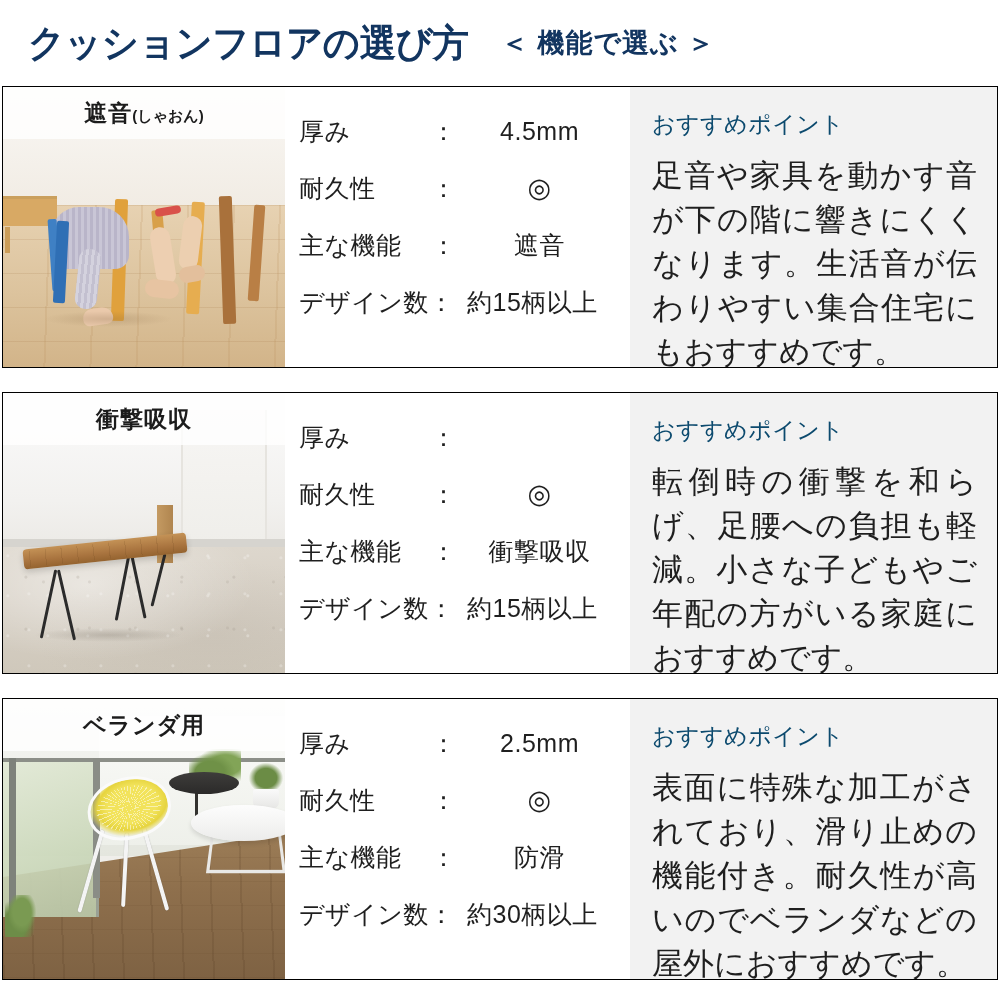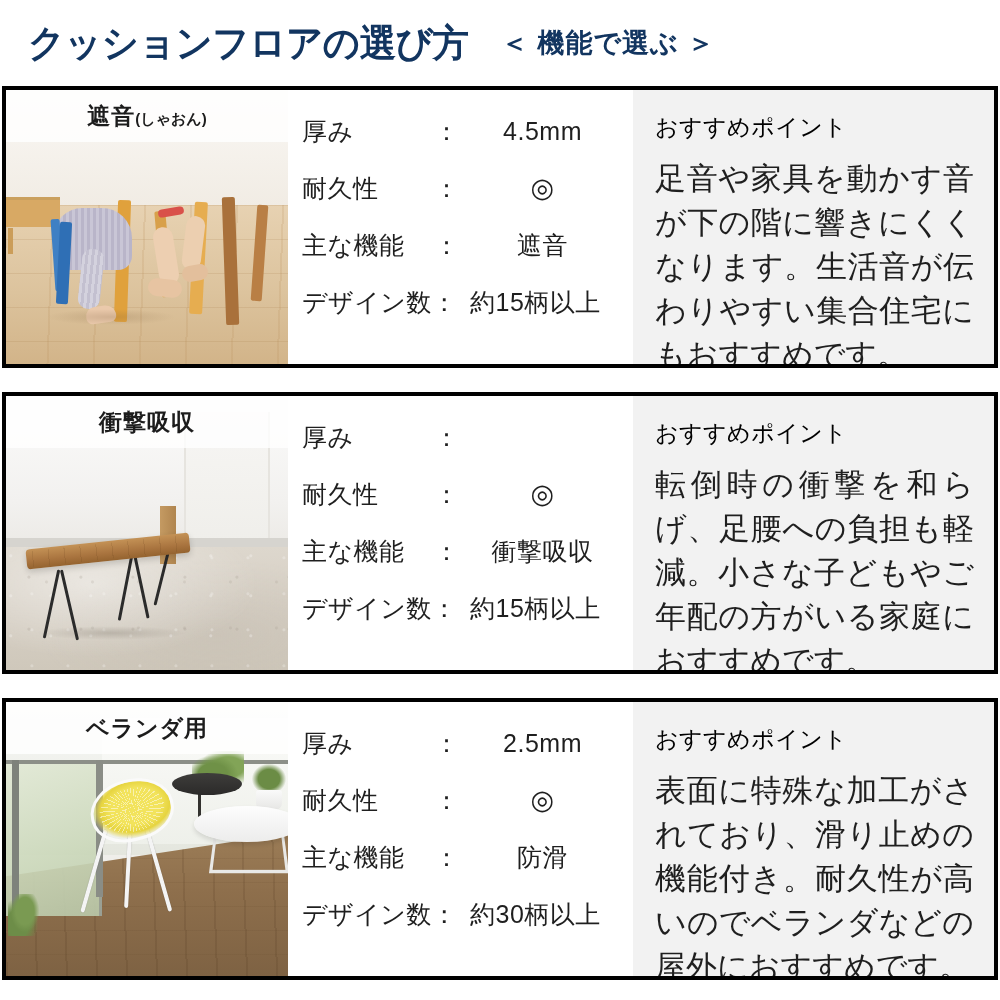--- a/index.html
+++ b/index.html
@@ -37,21 +37,21 @@
     line-height: 1;
     white-space: nowrap;
     letter-spacing: 1px;
   }
 
   
   .cards { display: flex; flex-direction: column; gap: 24px; padding: 0 2px; }
 
   .card {
     height: 282px;
-    border: 4px solid #000000;
+    border: 1px solid #000000;
     display: flex;
     background: #fff;
     overflow: hidden;
   }
 
   
   .photo-col {
     width: 282px;
     flex: 0 0 282px;
     position: relative;
@@ -105,21 +105,21 @@
   
   .desc-col {
     flex: 1;
     background: #f2f2f2;
     padding: 22px 20px 14px 22px;
     display: flex;
     flex-direction: column;
   }
   .desc-head {
     font-size: 23px;
-    color: #000000;
+    color: #0c4a6e;
     margin-bottom: 14px;
     letter-spacing: 0.5px;
     white-space: nowrap;
   }
   .desc-body {
     font-size: 31px;
     line-height: 1.42;
     color: #1f1f1f;
     letter-spacing: 0px;
     text-align: justify;

